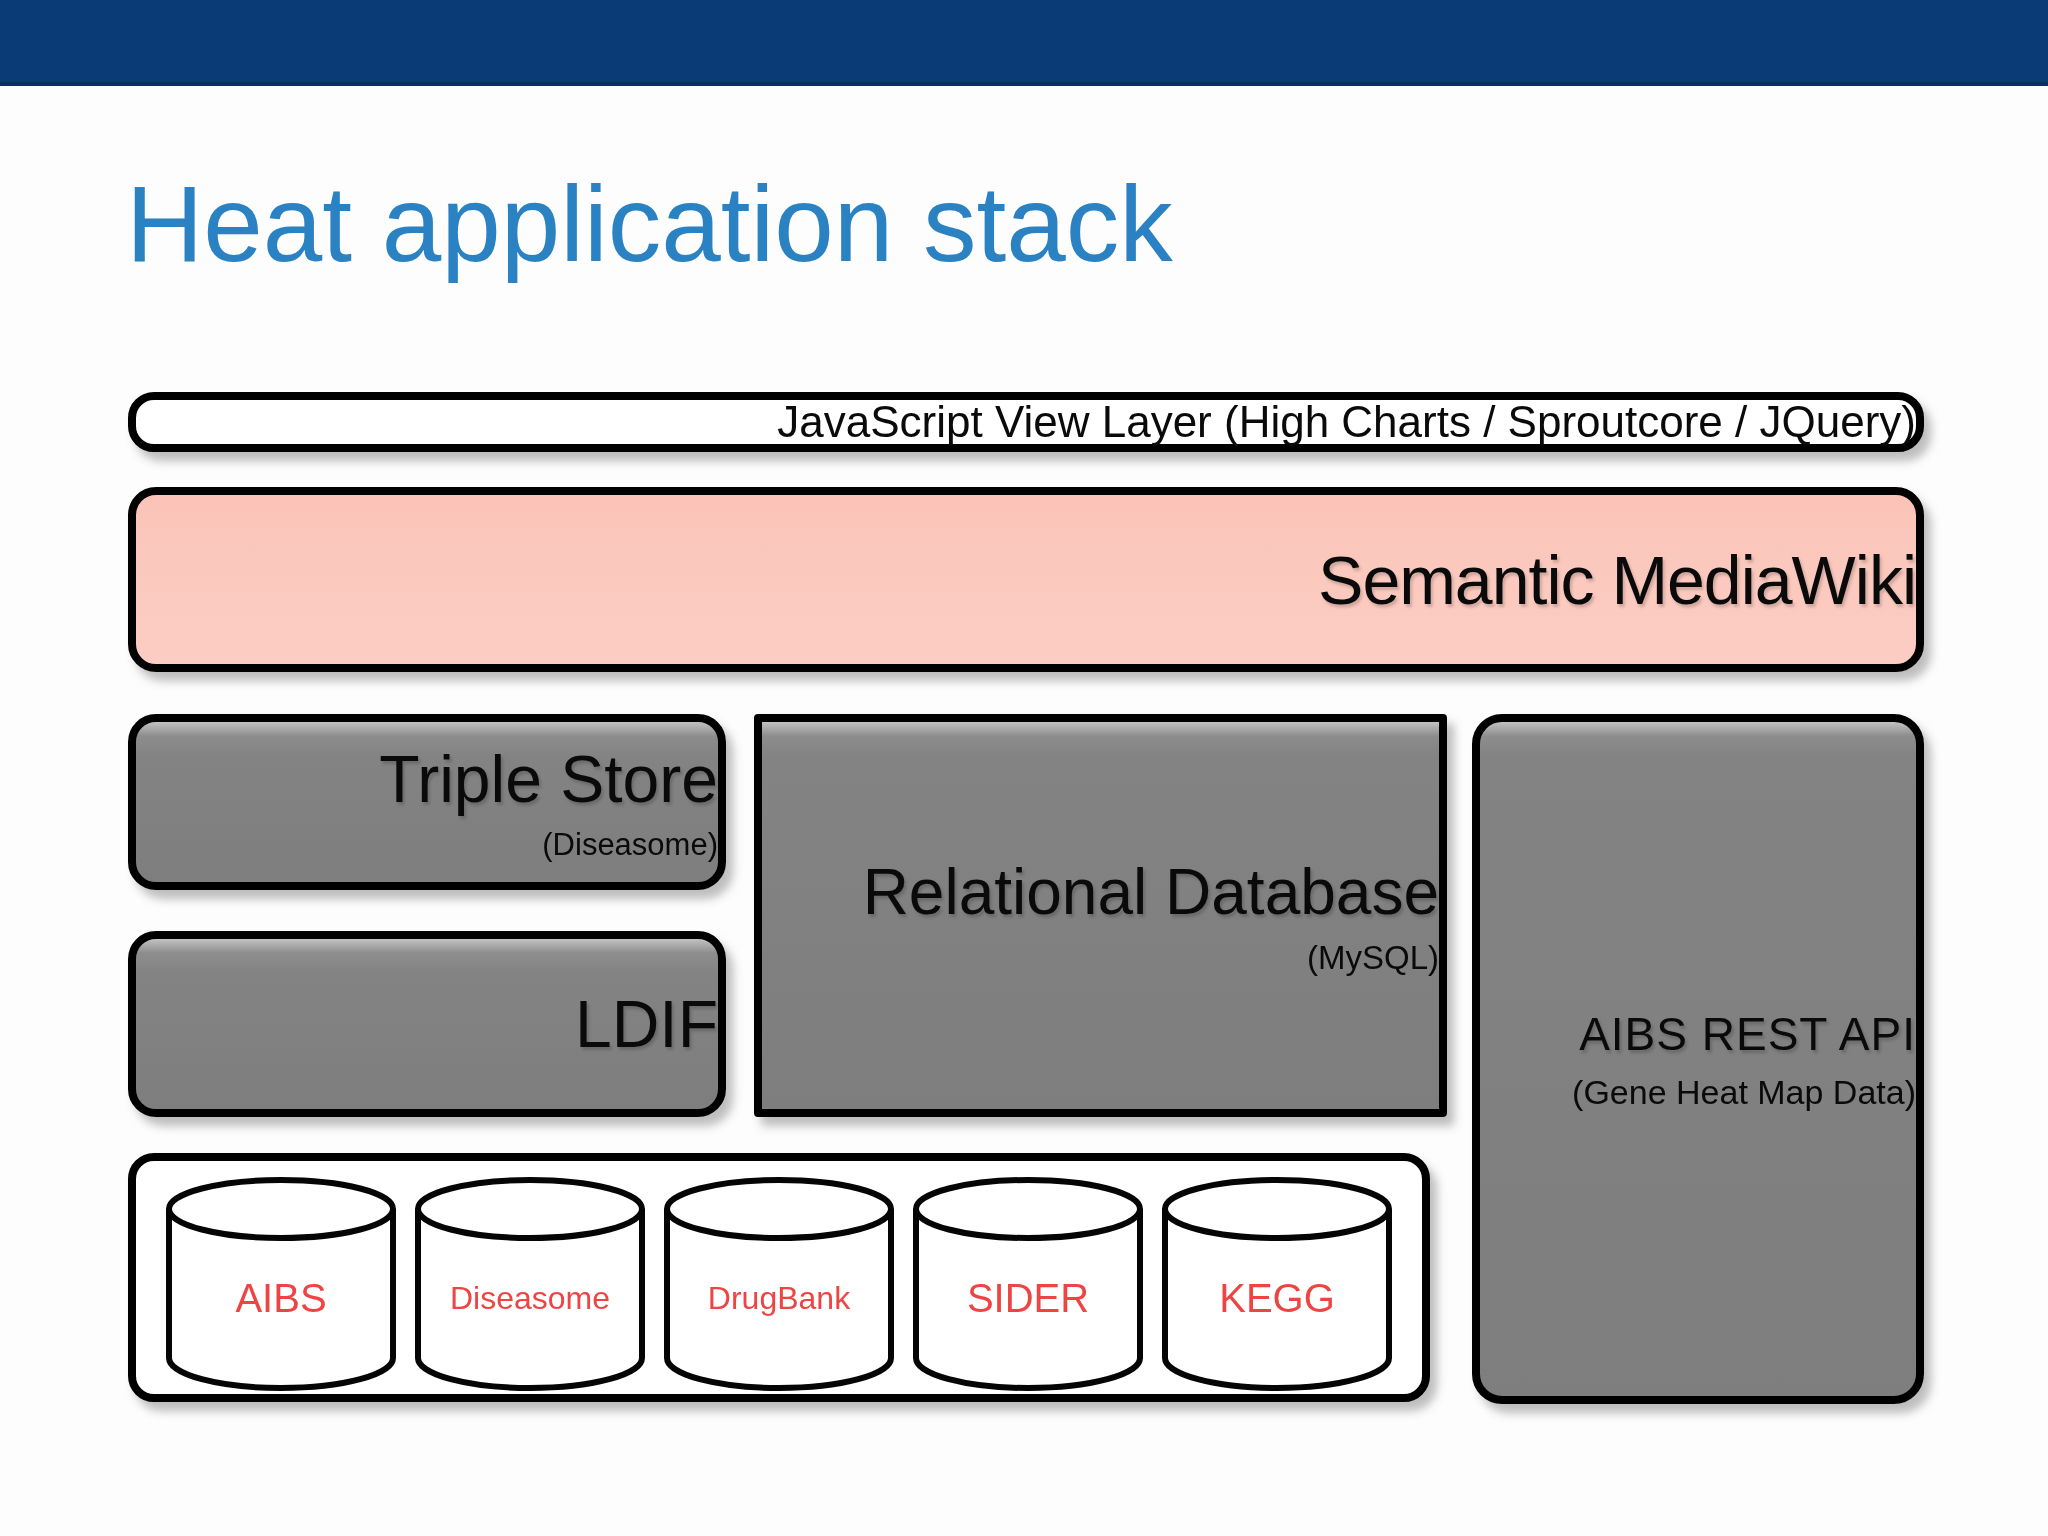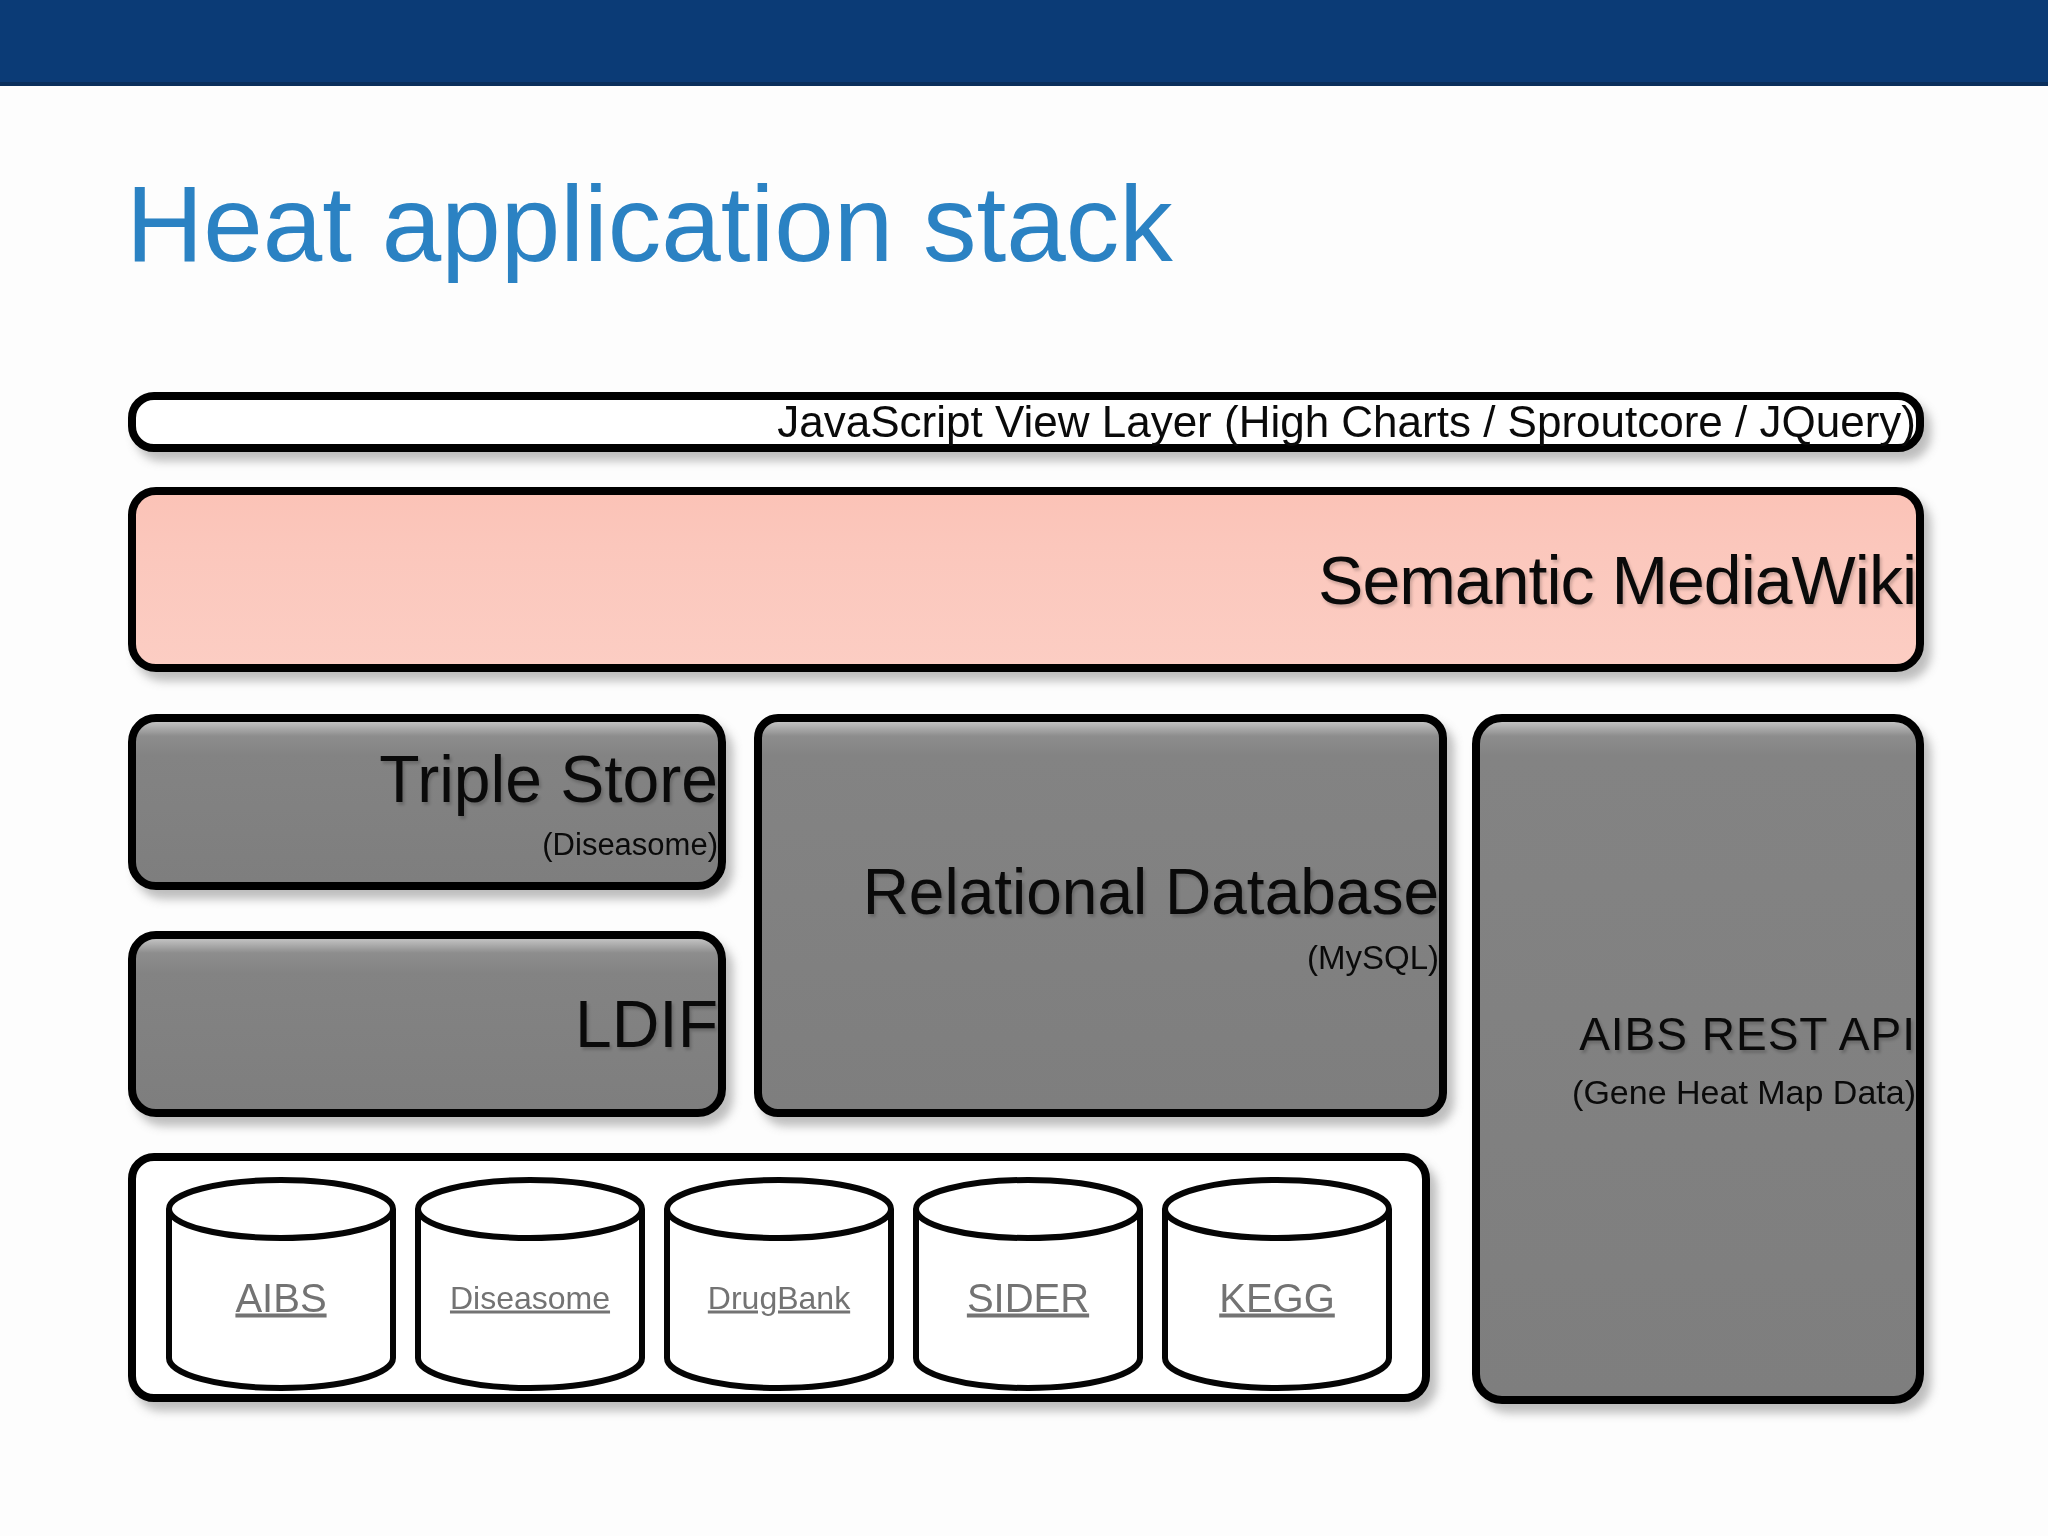--- a/index.html
+++ b/index.html
@@ -88,21 +88,21 @@
   }
   .ldif-box {
     left: 128px; top: 931px;
     width: 598px; height: 186px;
     border-radius: 28px;
     font-size: 66px;
   }
   .reldb-box {
     left: 754px; top: 714px;
     width: 693px; height: 403px;
-    border-radius: 24px;
+    border-radius: 4px;
     font-size: 64px;
   }
   .reldb-box .sub { font-size: 33px; }
   .aibs-box {
     left: 1472px; top: 714px;
     width: 452px; height: 690px;
     border-radius: 30px;
     font-size: 46px;
     letter-spacing: 1px;
   }
@@ -125,22 +125,21 @@
     flex: 0 0 auto;
   }
   .cylinder svg { display: block; width: 238px; height: 218px; }
   .cyl-label {
     position: absolute;
     left: 0; right: 0;
     top: 56%;
     transform: translateY(-50%);
     text-align: center;
     font-size: 40px;
-    color: #737373;
-    text-decoration: underline;
+    color: #ef4444;
   }
   .cyl-label.small { font-size: 32px; }
 </style>
 </head>
 <body>
 
 <div class="slide">
 
   <div class="topbar"></div>
 

